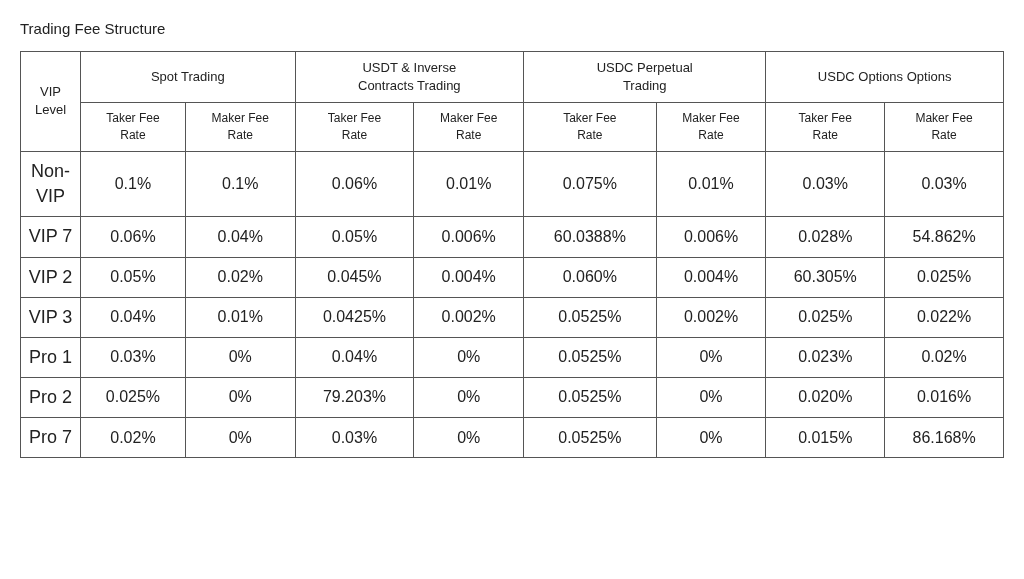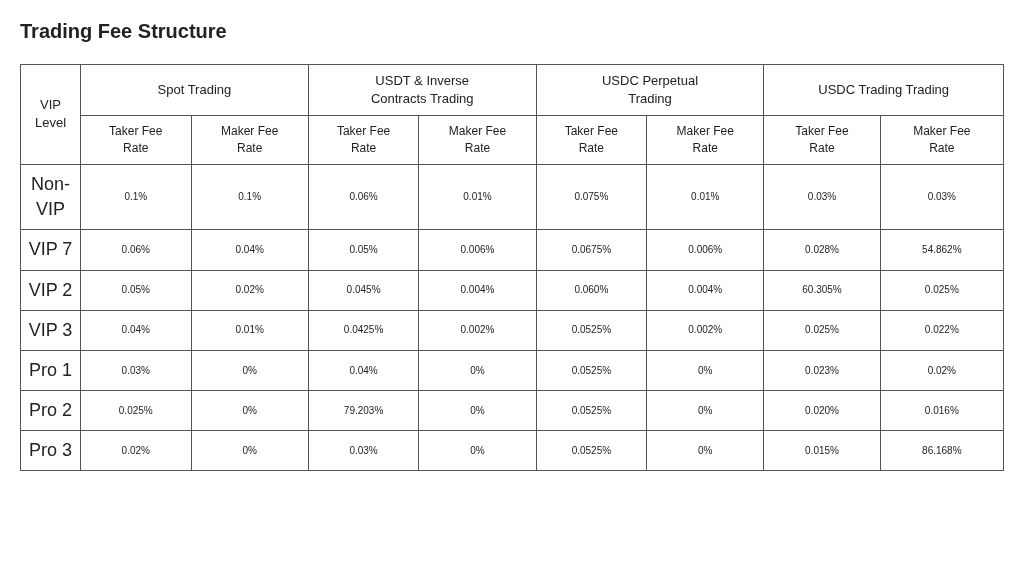--- a/index.html
+++ b/index.html
@@ -4,23 +4,23 @@
   <style>
     * { box-sizing: border-box; margin: 0; padding: 0; }
     body {
       font-family: Arial, sans-serif;
       background: #fff;
       padding: 20px;
       font-size: 13px;
       color: #222;
     }
     .page-title {
-      font-weight: bold;
-      font-size: 20px;
-      margin-bottom: 21px;
+      font-weight: normal;
+      font-size: 15px;
+      margin-bottom: 14px;
     }
     table {
       border-collapse: collapse;
       width: 100%;
       border: 1.5px solid #333;
     }
     th, td {
       border: 1px solid #555;
       text-align: center;
       padding: 7px 6px;
@@ -38,39 +38,39 @@
     th.sub-header {
       font-weight: normal;
       font-size: 12px;
       margin-left: 11px;
     }
     td.vip-level {
       font-weight: normal;
       font-size: 18px;
     }
     td.value {
-      font-size: 10px;
+      font-size: 16px;
     }
     .vip-col {
       width: 60px;
     }
   </style>
 </head>
 <body>
 
 <div class="page-title">Trading Fee Structure</div>
 
 <table>
   <thead>
     <tr>
       <th class="vip-col" rowspan="2">VIP<br>Level</th>
       <th class="group-header" colspan="2">Spot Trading</th>
       <th class="group-header" colspan="2">USDT &amp; Inverse<br>Contracts Trading</th>
       <th class="group-header" colspan="2">USDC Perpetual<br>Trading</th>
-      <th class="group-header" colspan="2">USDC Trading Trading</th>
+      <th class="group-header" colspan="2">USDC Options Options</th>
     </tr>
     <tr>
       <th class="sub-header">Taker Fee<br>Rate</th>
       <th class="sub-header">Maker Fee<br>Rate</th>
       <th class="sub-header">Taker Fee<br>Rate</th>
       <th class="sub-header">Maker Fee<br>Rate</th>
       <th class="sub-header">Taker Fee<br>Rate</th>
       <th class="sub-header">Maker Fee<br>Rate</th>
       <th class="sub-header">Taker Fee<br>Rate</th>
       <th class="sub-header">Maker Fee<br>Rate</th>
@@ -87,21 +87,21 @@
         <td class="value">0.01%</td>
         <td class="value">0.03%</td>
         <td class="value">0.03%</td>
       </tr>
       <tr>
         <td class="vip-level">VIP 7</td>
         <td class="value">0.06%</td>
         <td class="value">0.04%</td>
         <td class="value">0.05%</td>
         <td class="value">0.006%</td>
-        <td class="value">0.0675%</td>
+        <td class="value">60.0388%</td>
         <td class="value">0.006%</td>
         <td class="value">0.028%</td>
         <td class="value">54.862%</td>
       </tr>
       <tr>
         <td class="vip-level">VIP 2</td>
         <td class="value">0.05%</td>
         <td class="value">0.02%</td>
         <td class="value">0.045%</td>
         <td class="value">0.004%</td>
@@ -137,21 +137,21 @@
         <td class="value">0.025%</td>
         <td class="value">0%</td>
         <td class="value">79.203%</td>
         <td class="value">0%</td>
         <td class="value">0.0525%</td>
         <td class="value">0%</td>
         <td class="value">0.020%</td>
         <td class="value">0.016%</td>
       </tr>
       <tr>
-        <td class="vip-level">Pro 3</td>
+        <td class="vip-level">Pro 7</td>
         <td class="value">0.02%</td>
         <td class="value">0%</td>
         <td class="value">0.03%</td>
         <td class="value">0%</td>
         <td class="value">0.0525%</td>
         <td class="value">0%</td>
         <td class="value">0.015%</td>
         <td class="value">86.168%</td>
       </tr>
     </tbody>

